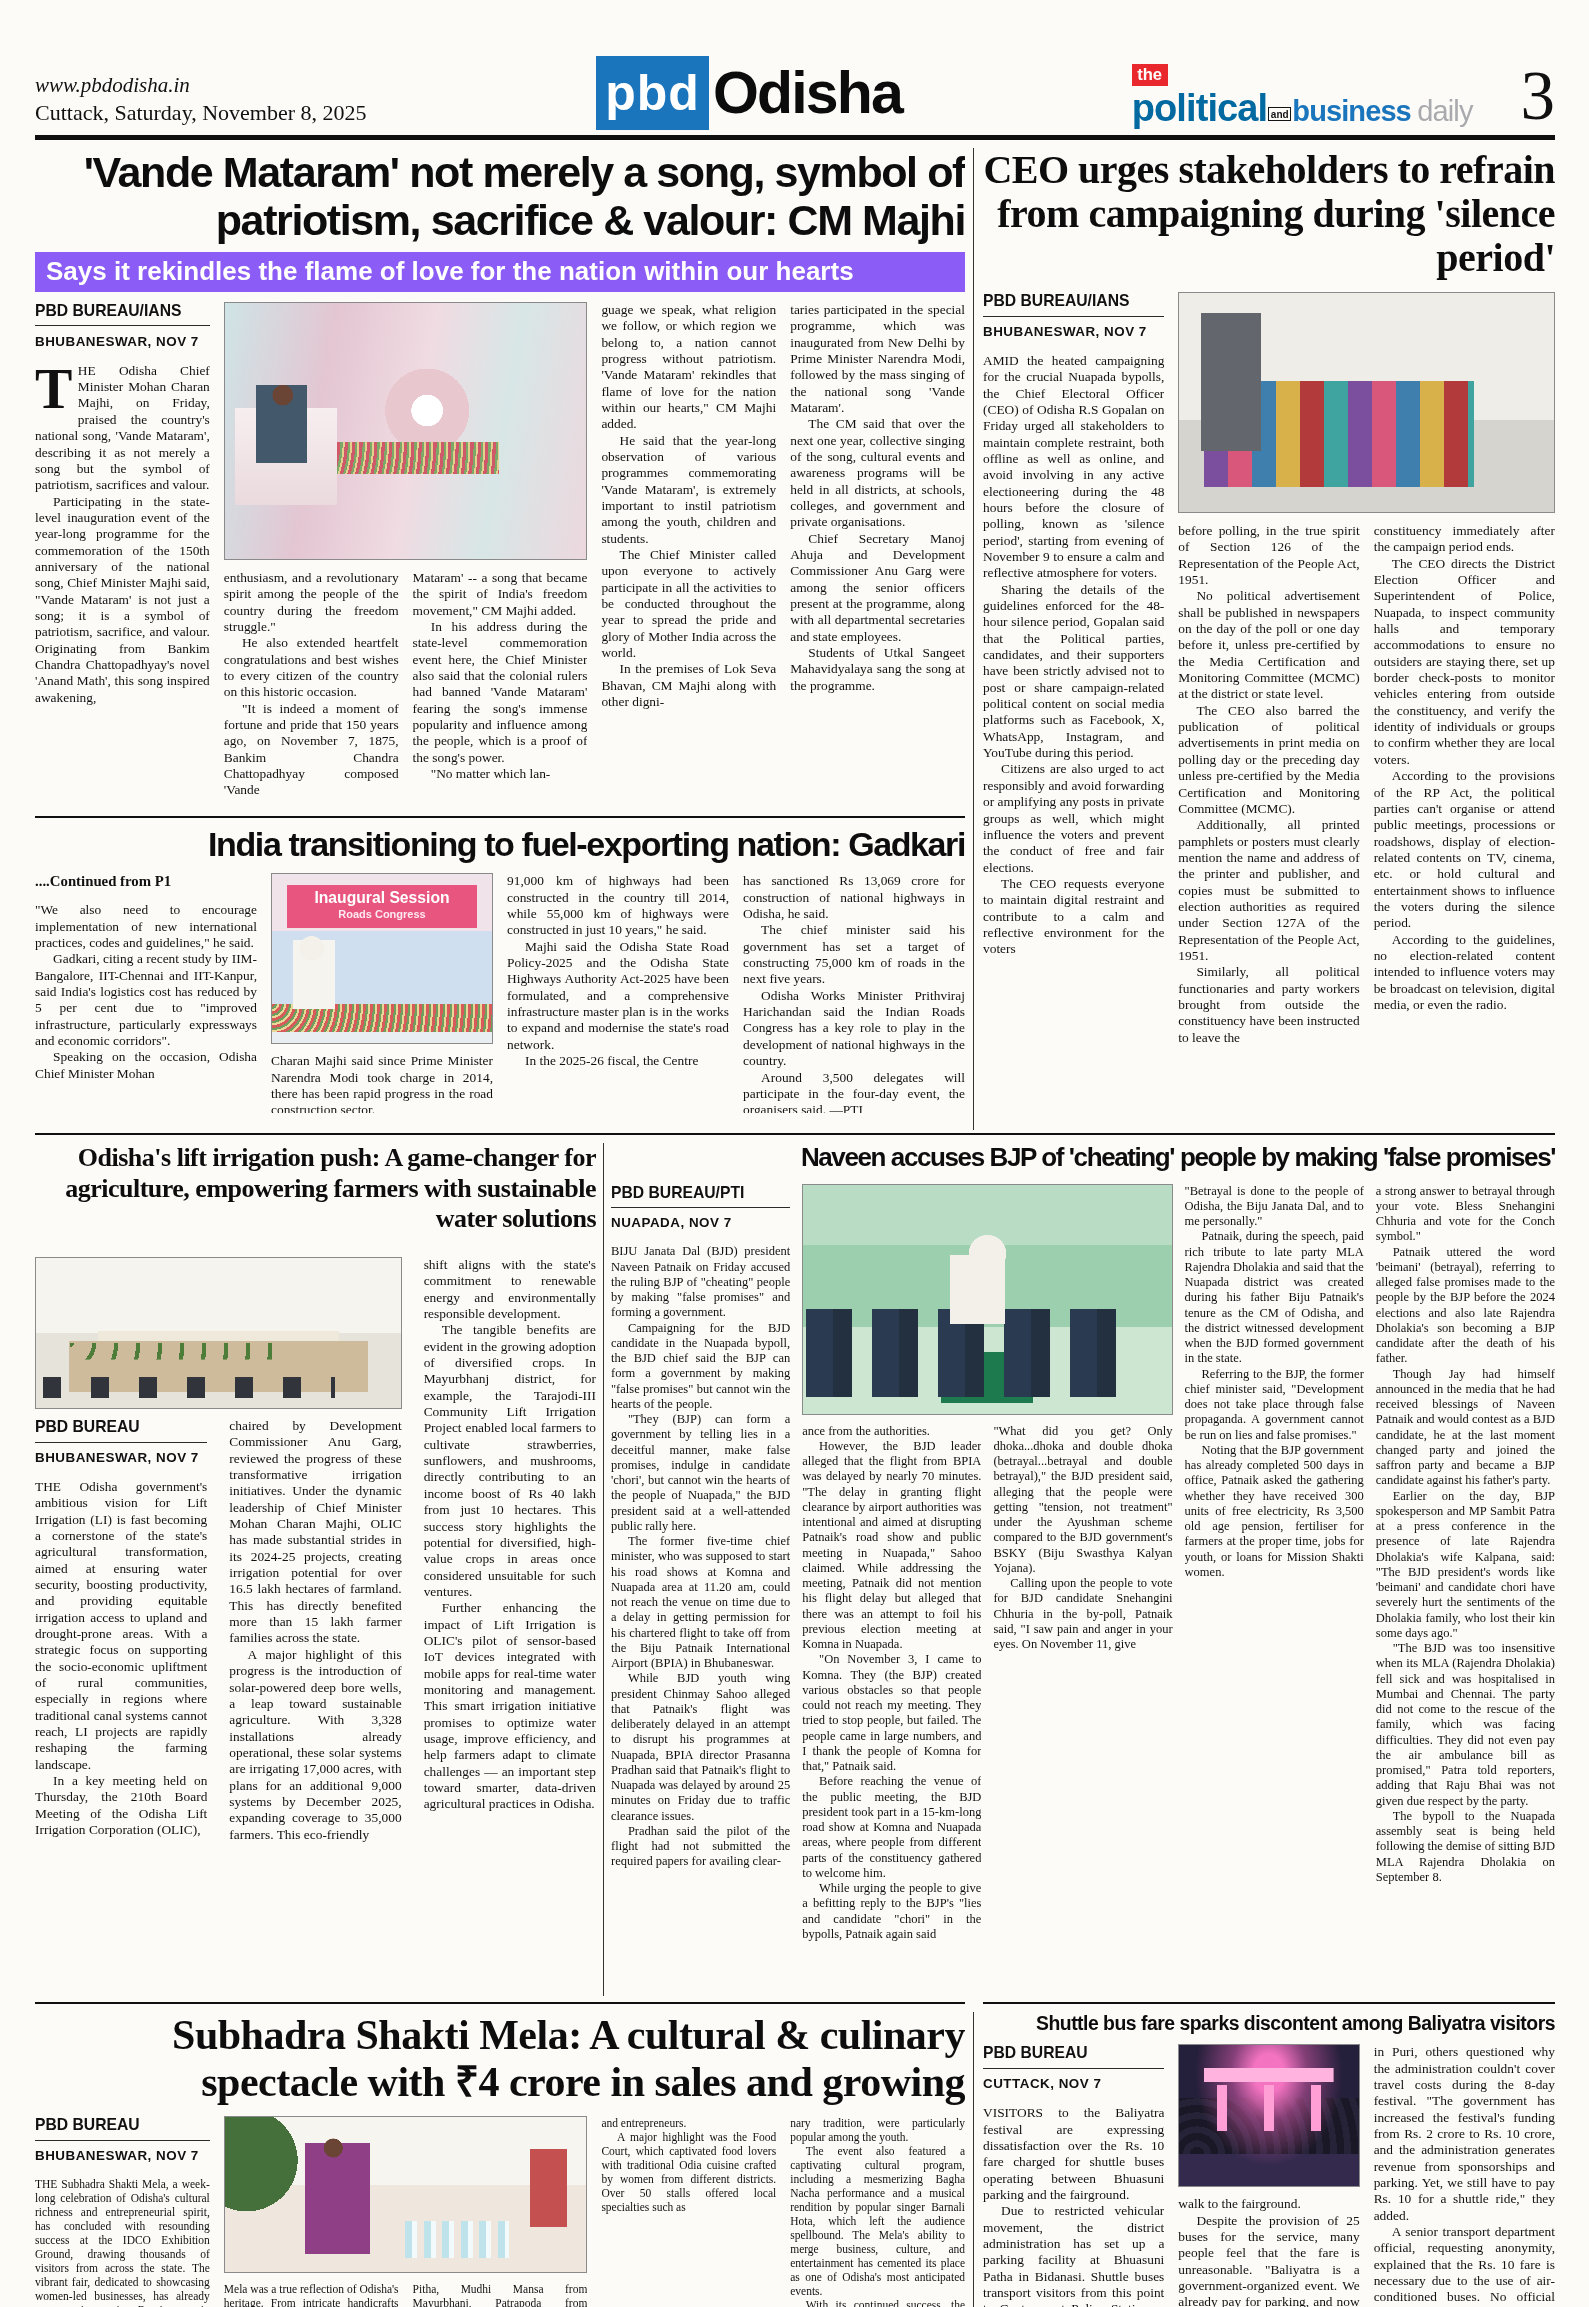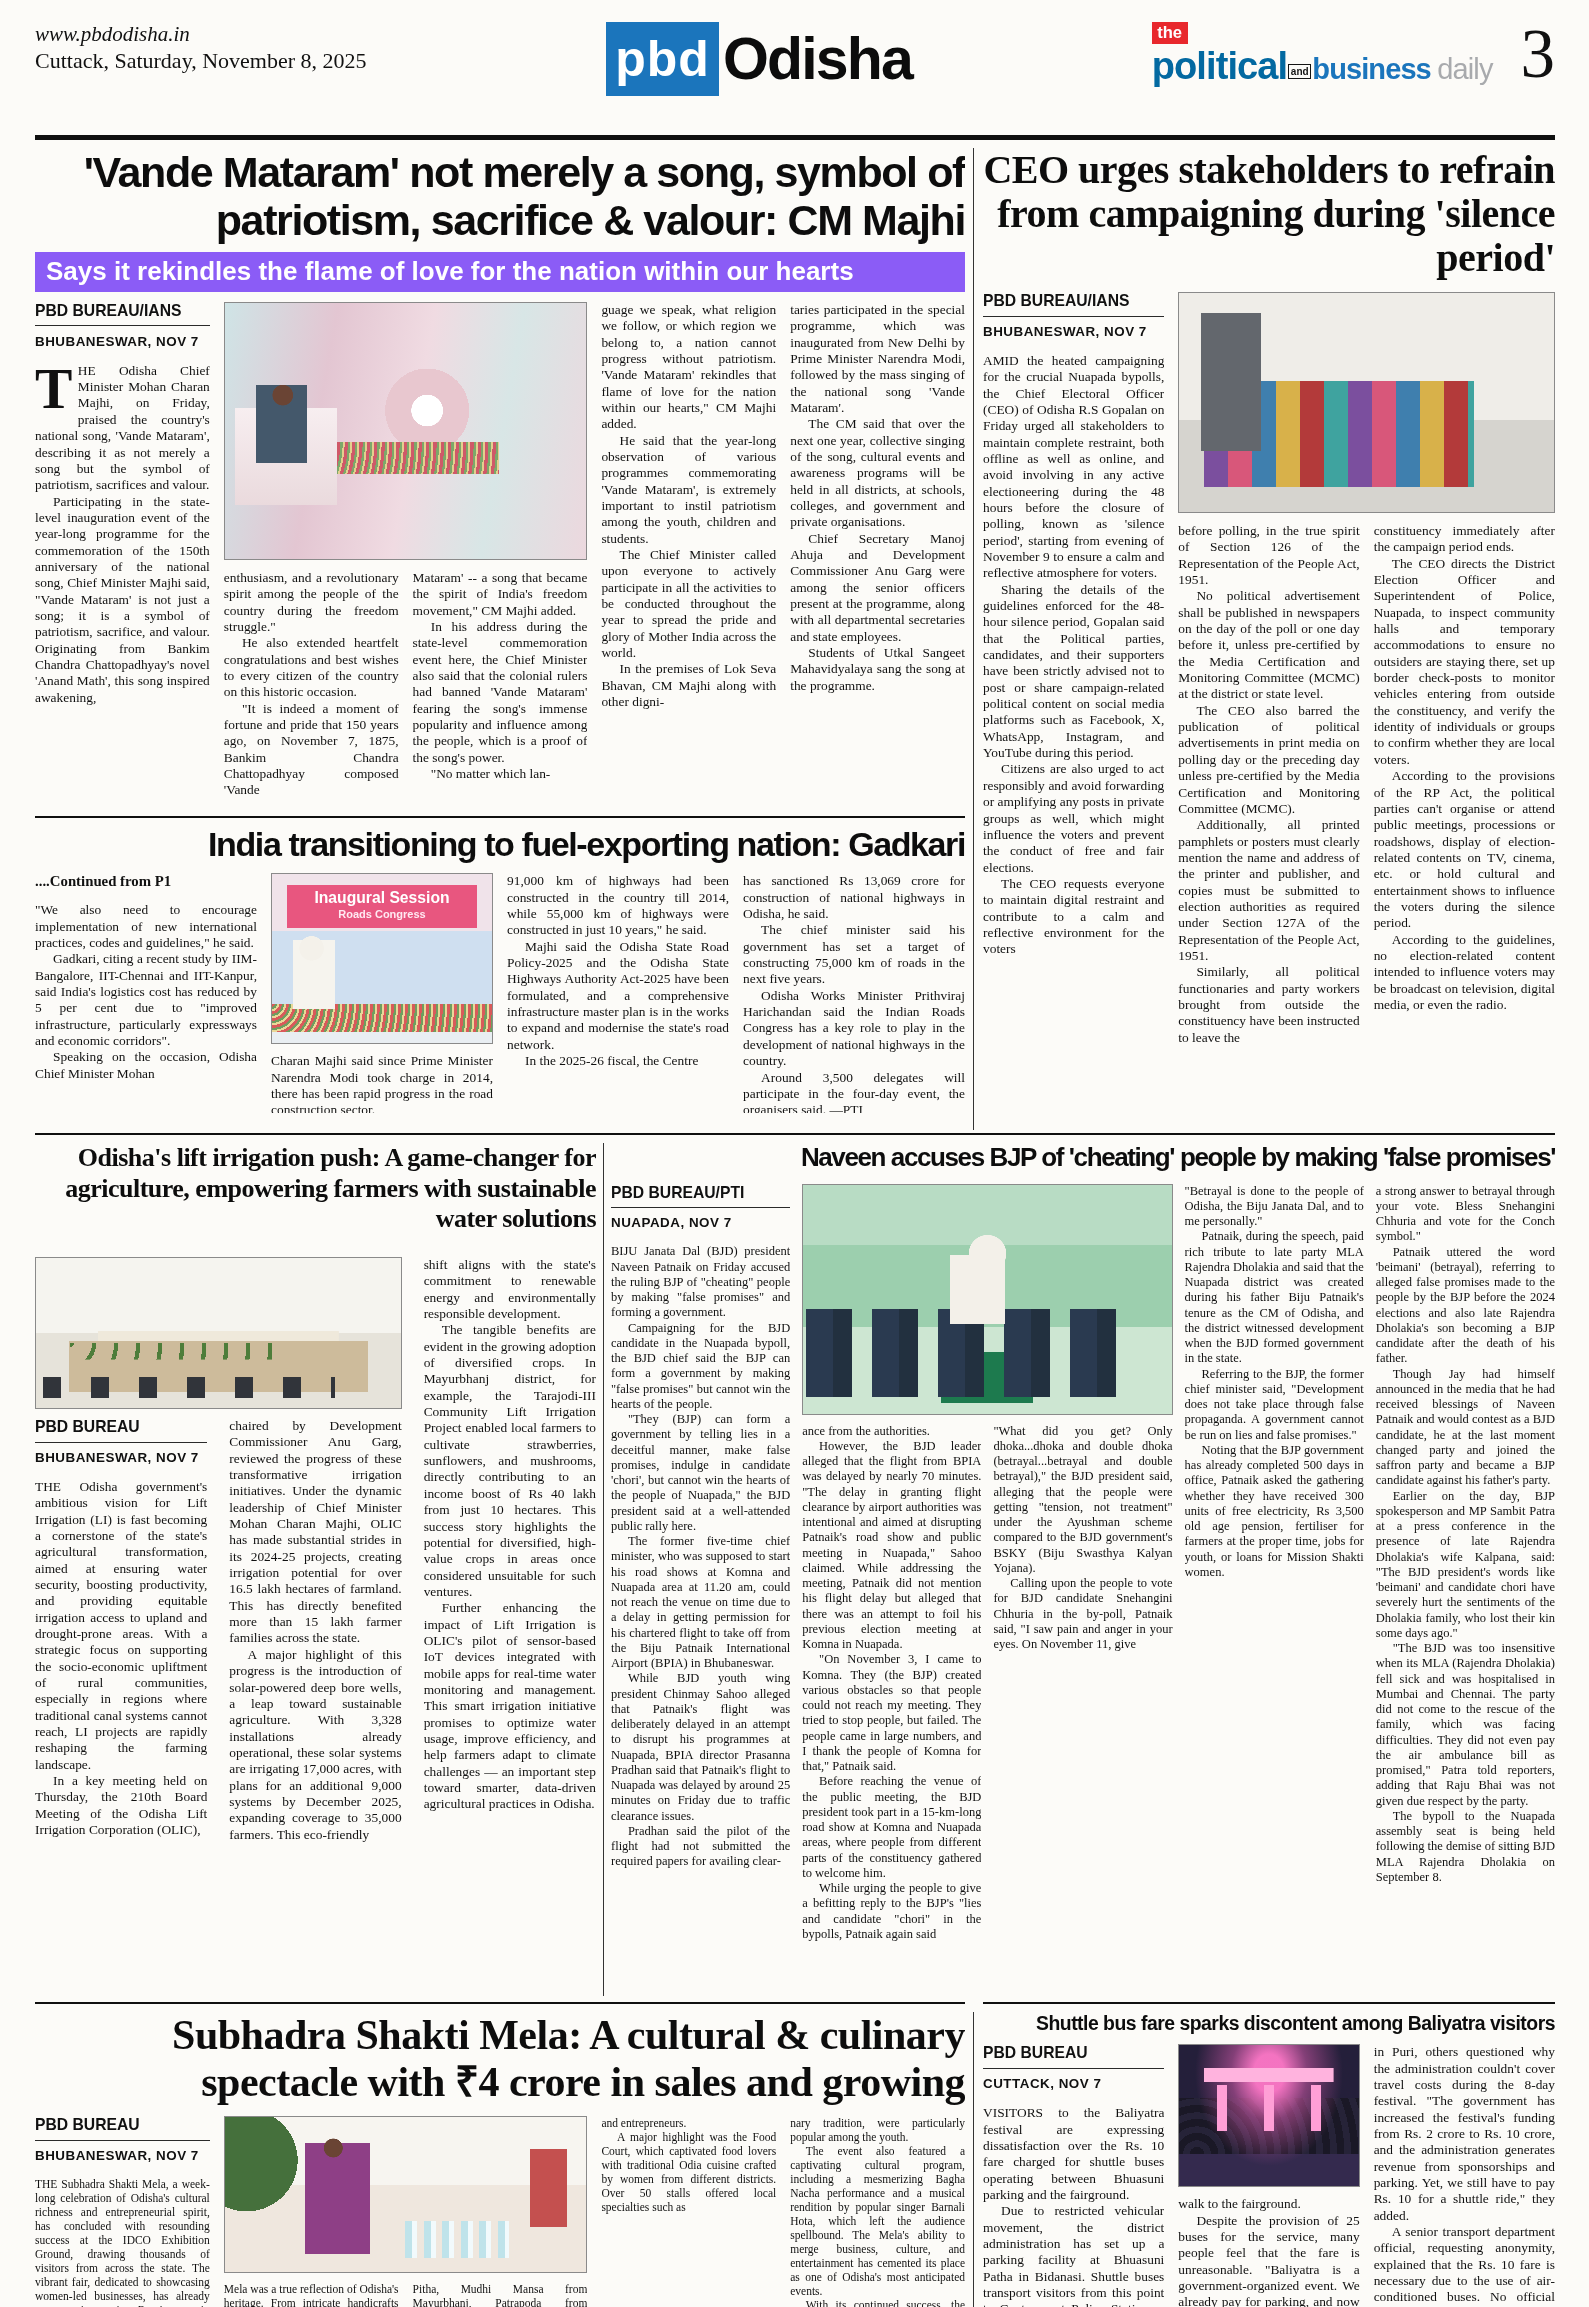--- a/index.html
+++ b/index.html
@@ -4,30 +4,30 @@
 <style>
   *{box-sizing:border-box}
   html,body{margin:0;padding:0;background:#888}
   .page{position:relative;width:1589px;height:2452px;background:#fcfbf8;color:#111;
         font-family:"Liberation Serif",serif;overflow:hidden}
   
   .rule-h{position:absolute;background:#101010}
   .rule-v{position:absolute;background:#333;width:1.4px}
   
   #masthead{position:absolute;left:35px;top:22px;width:1520px;height:108px;
-            display:flex;justify-content:space-between;align-items:flex-start}
+            display:flex;justify-content:space-between;align-items:flex-end}
   .mast-left{padding-bottom:2.8px}
   .mast-url{font-style:italic;font-size:21px;line-height:1.2}
   .mast-date{font-size:22px;line-height:1.3}
   .mast-center{display:flex;align-items:center;gap:4px}
   .pbd-box{background:#1b75bc;color:#fff;font-family:"Liberation Sans",sans-serif;
            font-weight:800;font-size:50px;line-height:1;padding:12px 9.2px;letter-spacing:0.9px}
   .mast-odisha{font-family:"Liberation Sans",sans-serif;font-weight:800;font-size:59px;
                letter-spacing:-1.8px;color:#0c0c0c}
-  .mast-right{display:flex;align-items:flex-end;gap:28px;padding-bottom:2.8px}
+  .mast-right{display:flex;align-items:flex-end;gap:48px;padding-bottom:2.8px}
   .brand{font-family:"Liberation Sans",sans-serif;line-height:1}
   .brand-the{display:inline-block;background:#e8282d;color:#fff;font-weight:700;
              font-size:16.6px;padding:2.8px 5.5px;margin-bottom:2.8px}
   .brand-line{white-space:nowrap}
   .brand-political{color:#0369a1;font-weight:700;font-size:38px;letter-spacing:-0.9px}
   .brand-and{color:#131313;font-weight:700;font-size:10px;border:0.9px solid #131313;
              padding:0.9px 1.8px;margin:0 0.9px;vertical-align:3.7px}
   .brand-business{color:#1b75bc;font-weight:700;font-size:29px;letter-spacing:-0.9px}
   .brand-daily{color:#a8aaad;font-weight:400;font-size:29px;letter-spacing:-0.9px;margin-left:6.5px}
   .page-num{font-family:"Liberation Serif",serif;font-size:69px;line-height:.9}

